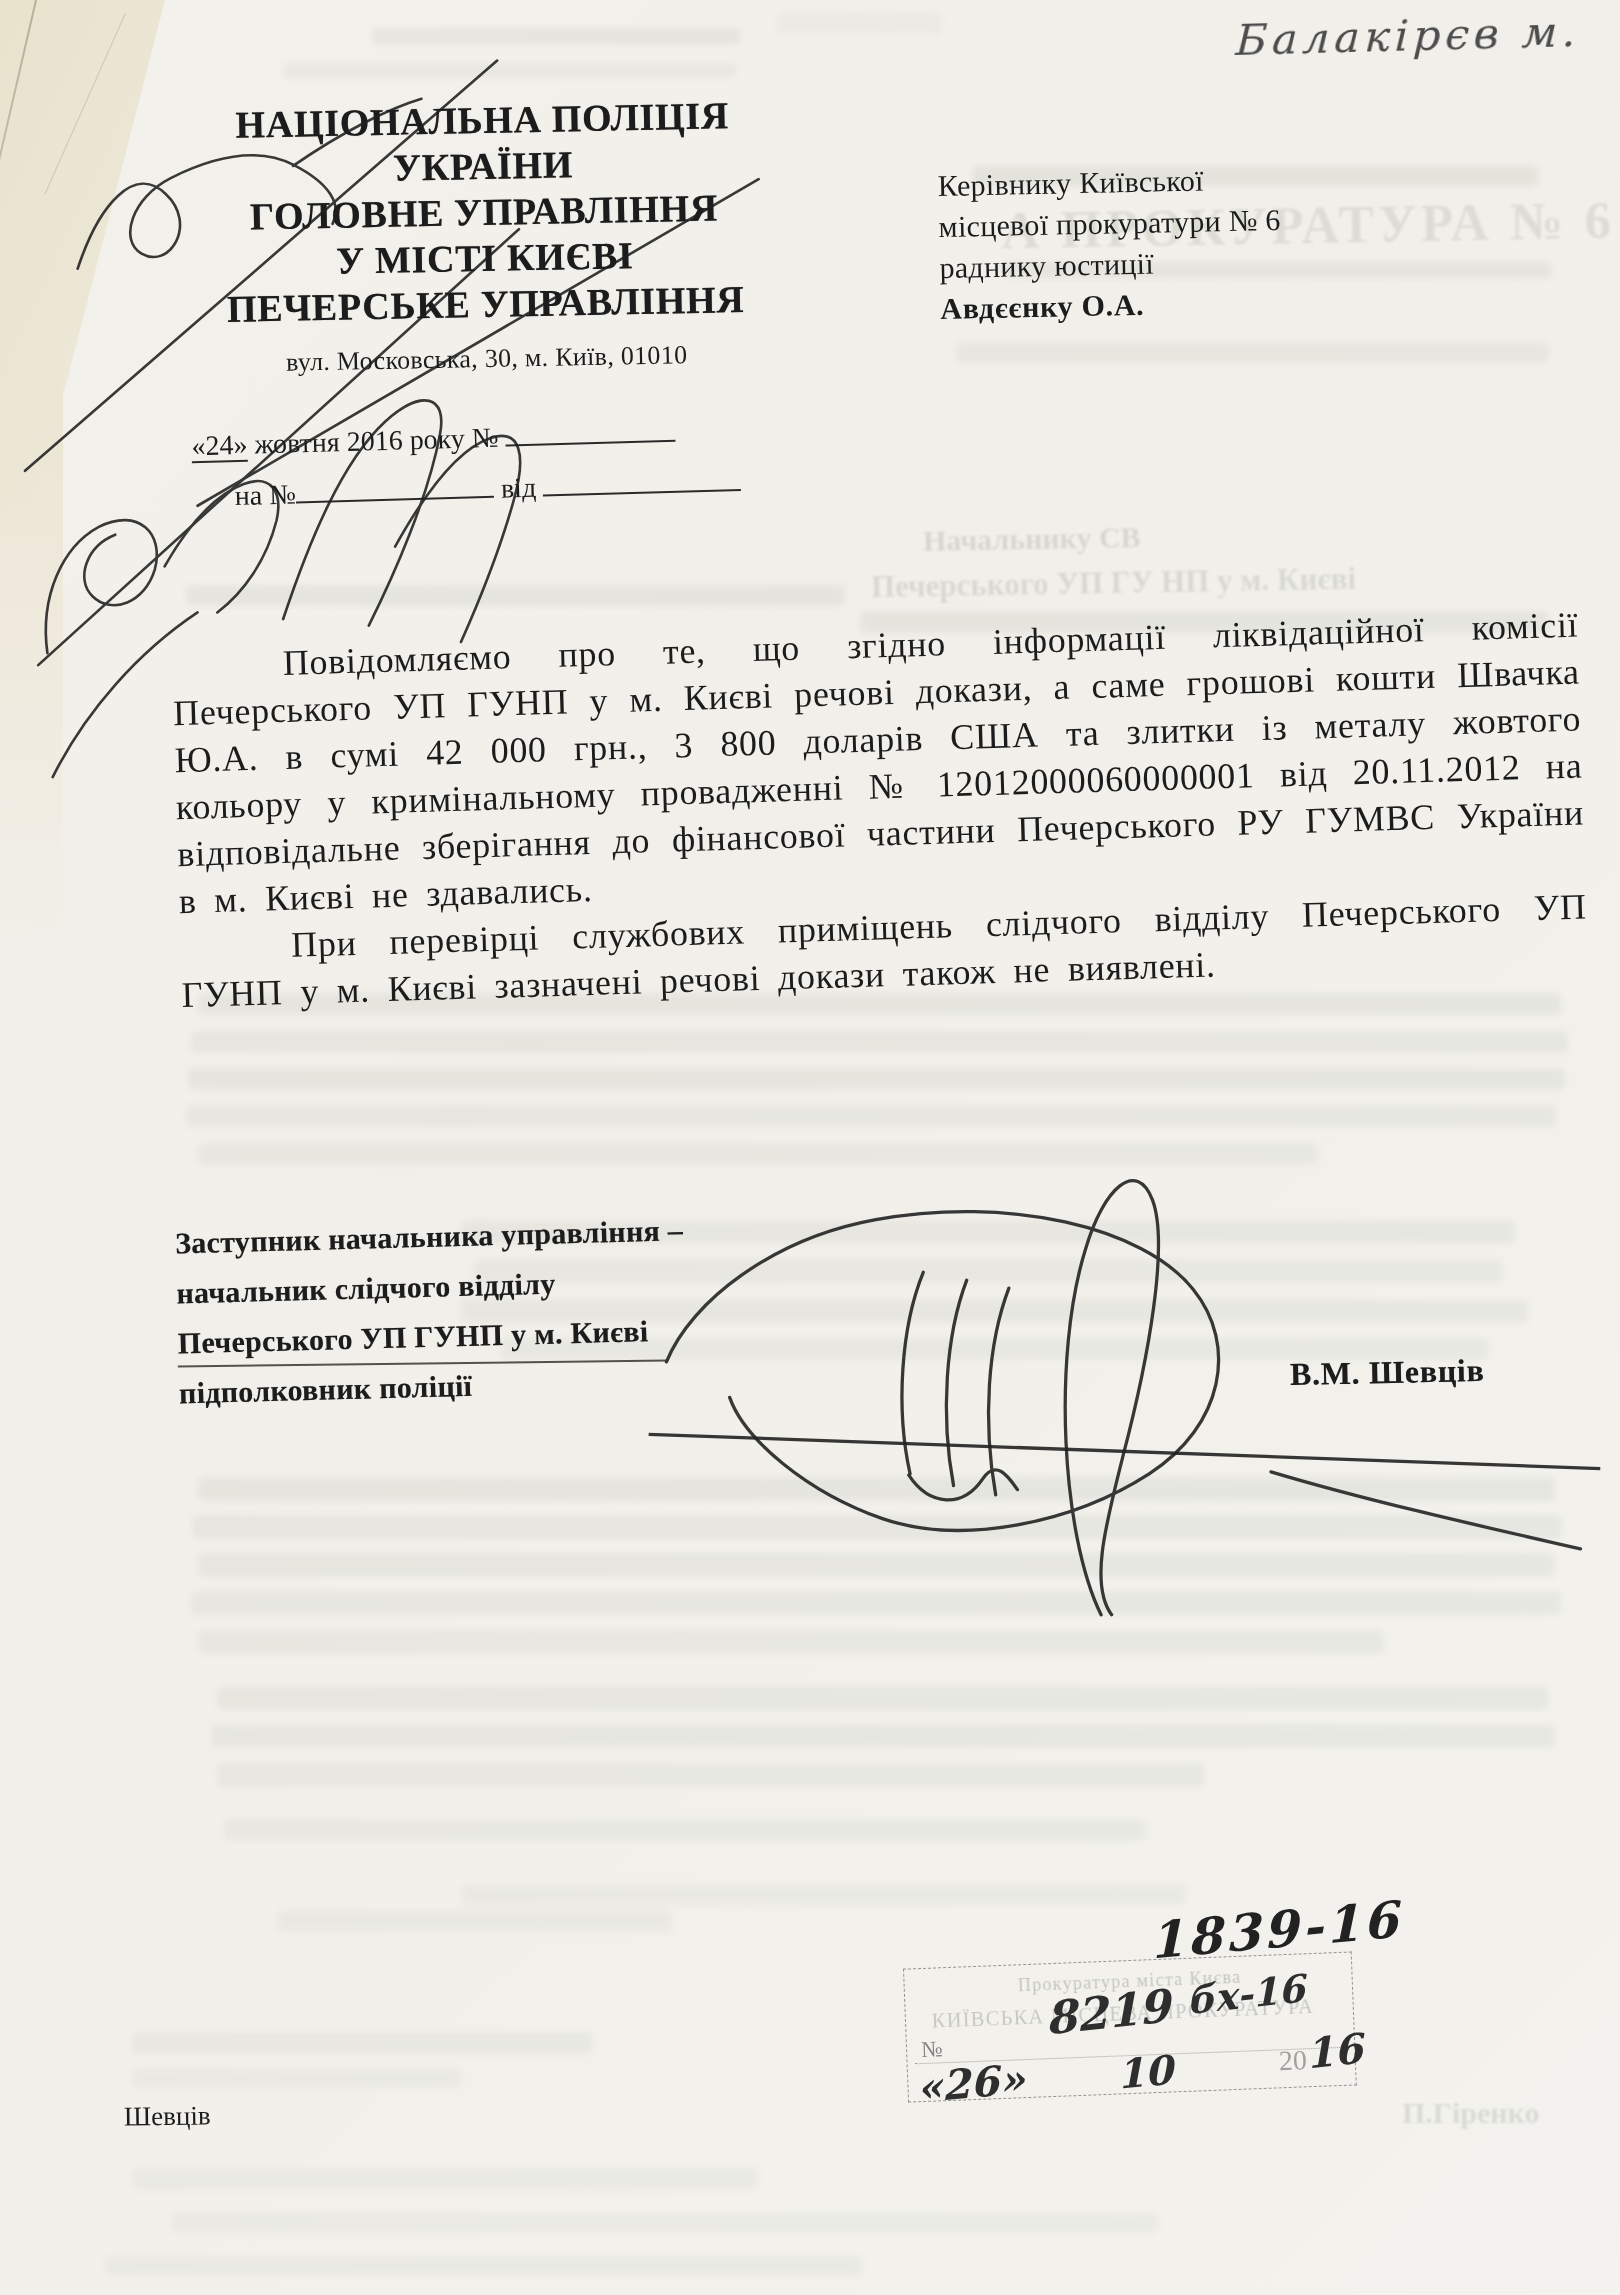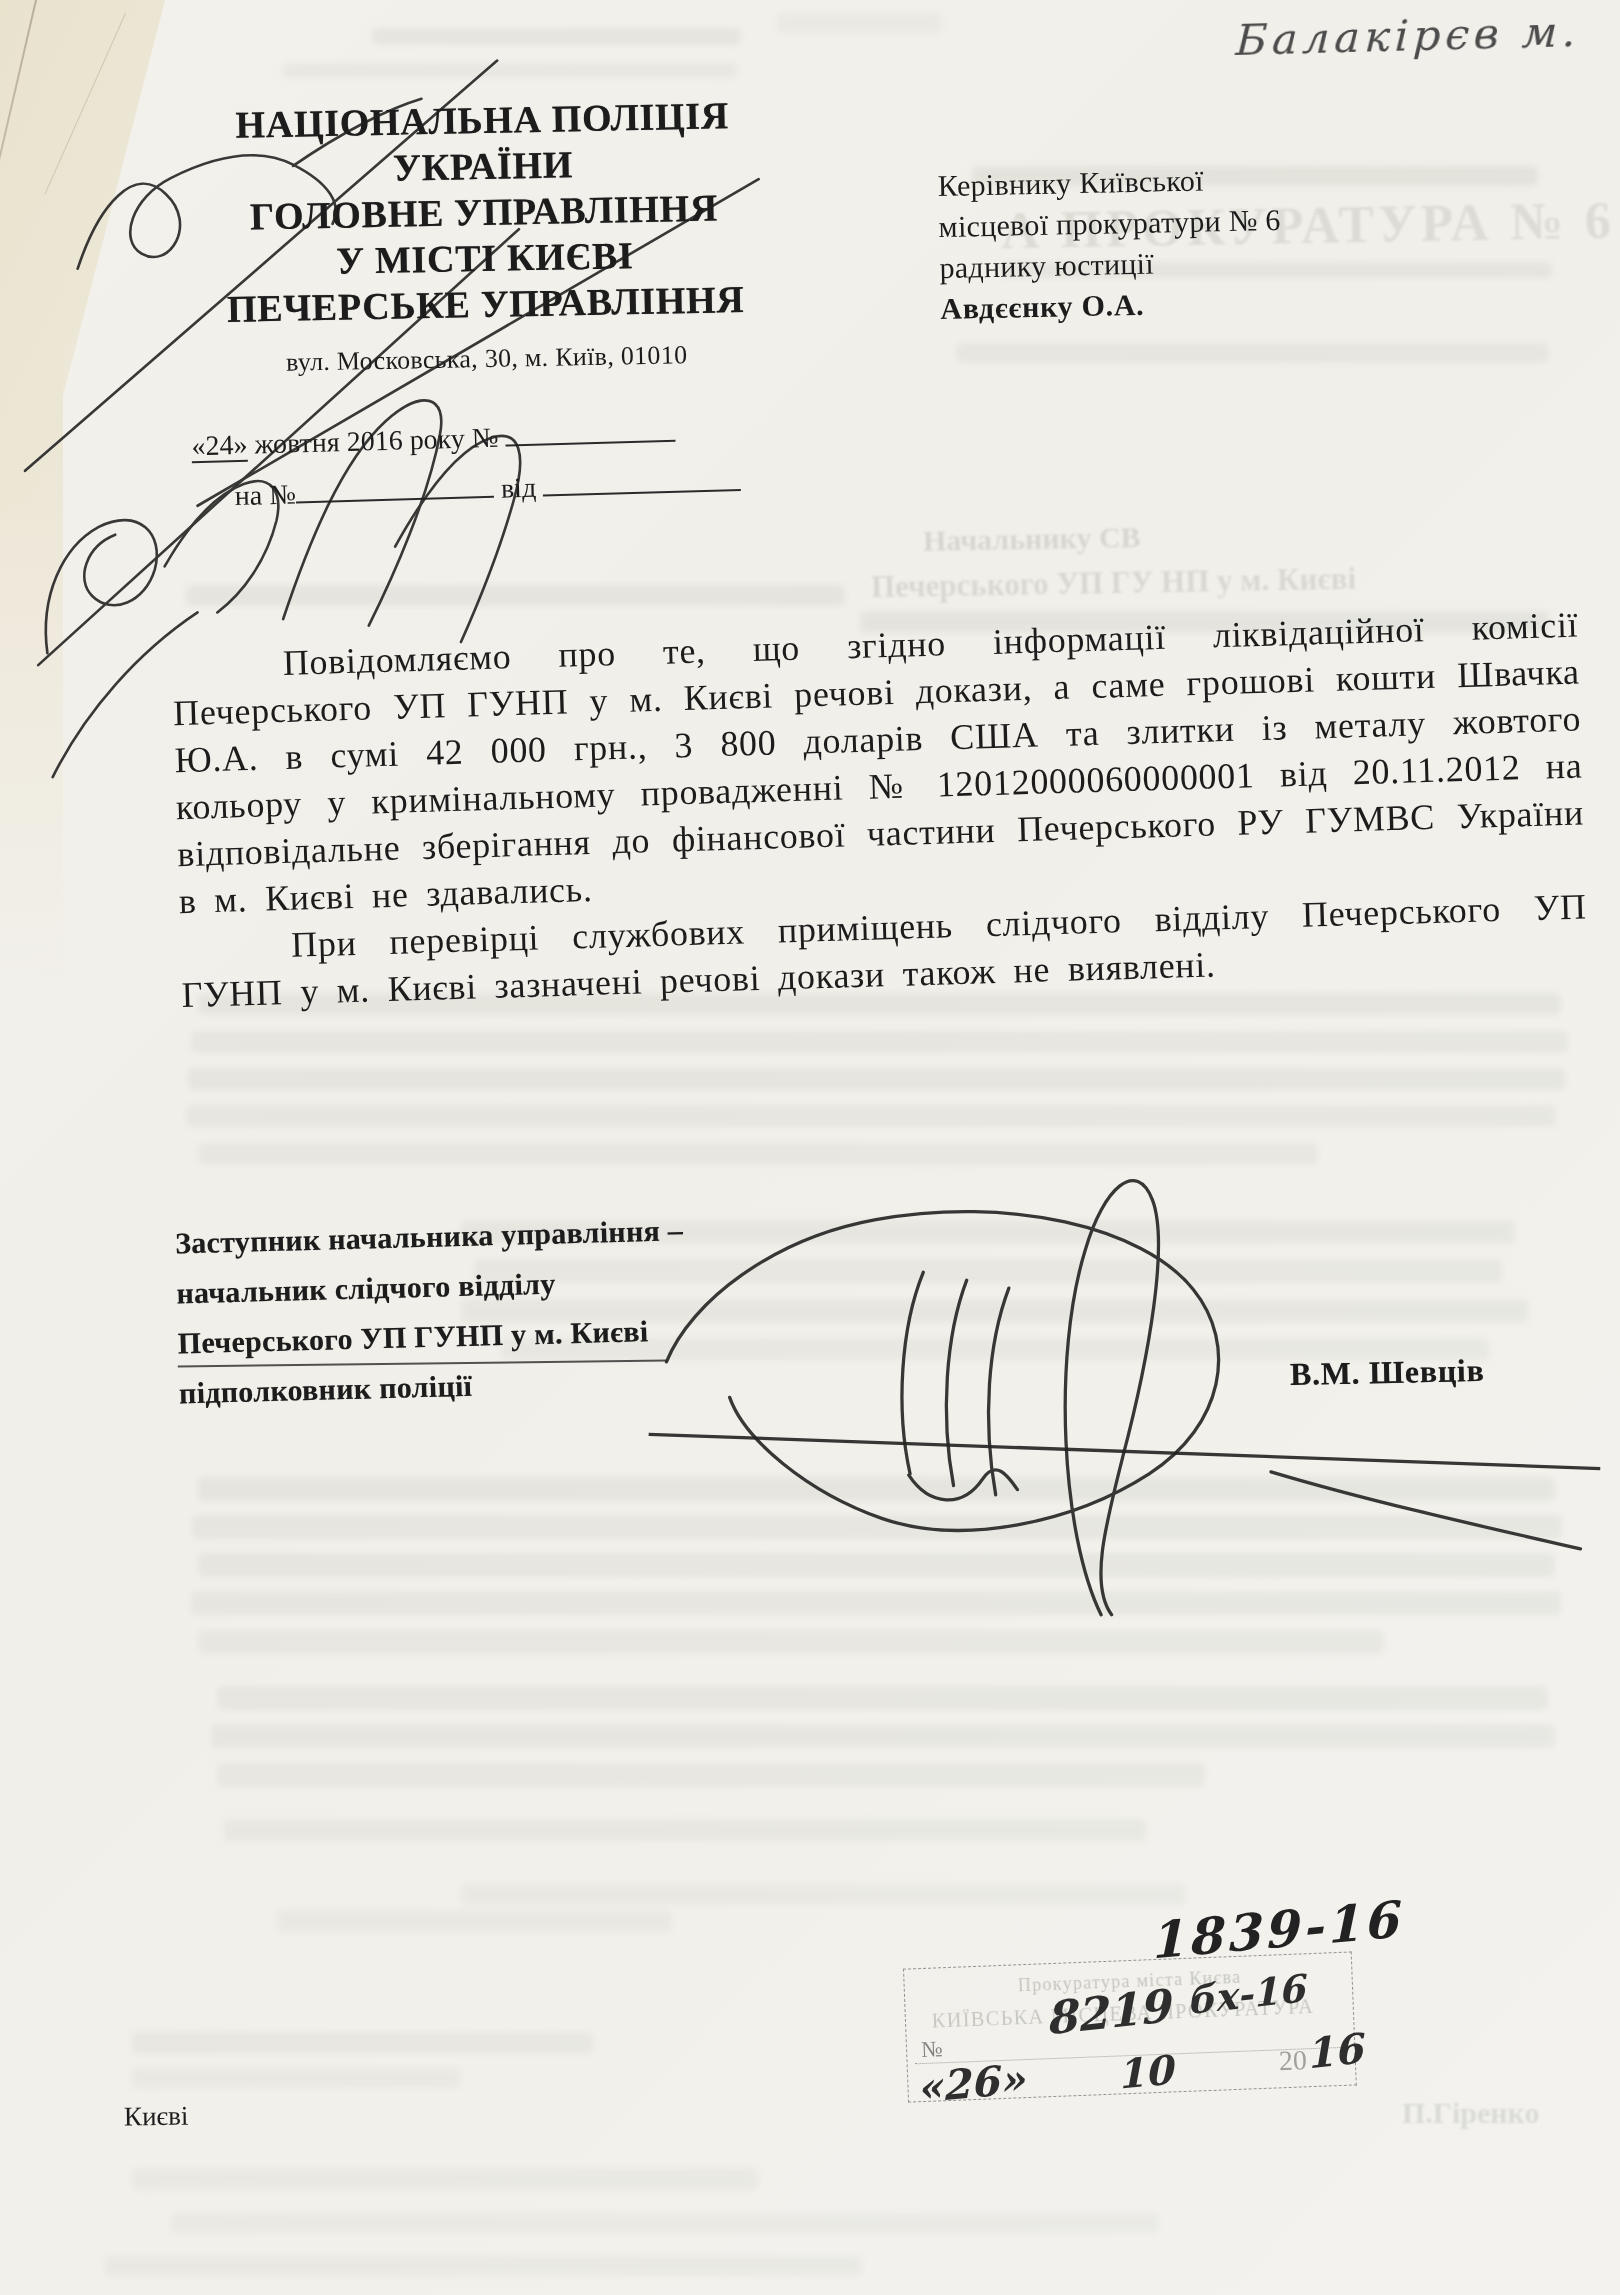--- a/index.html
+++ b/index.html
@@ -245,16 +245,16 @@
     <div class="stamp-no">№</div>
     <div class="stamp-midline"></div>
     <div class="abs hand hw-idx">8219</div>
     <div class="abs hand hw-sfx">бх-16</div>
     <div class="abs hand hw-day">«26»</div>
     <div class="abs hand hw-month">10</div>
     <div class="yr-printed">20</div>
     <div class="abs hand hw-year">16</div>
   </div>
 
-  <div class="abs executor">Києві</div>
+  <div class="abs executor">Шевців</div>
 
 </div>
 
 
 </body></html>

